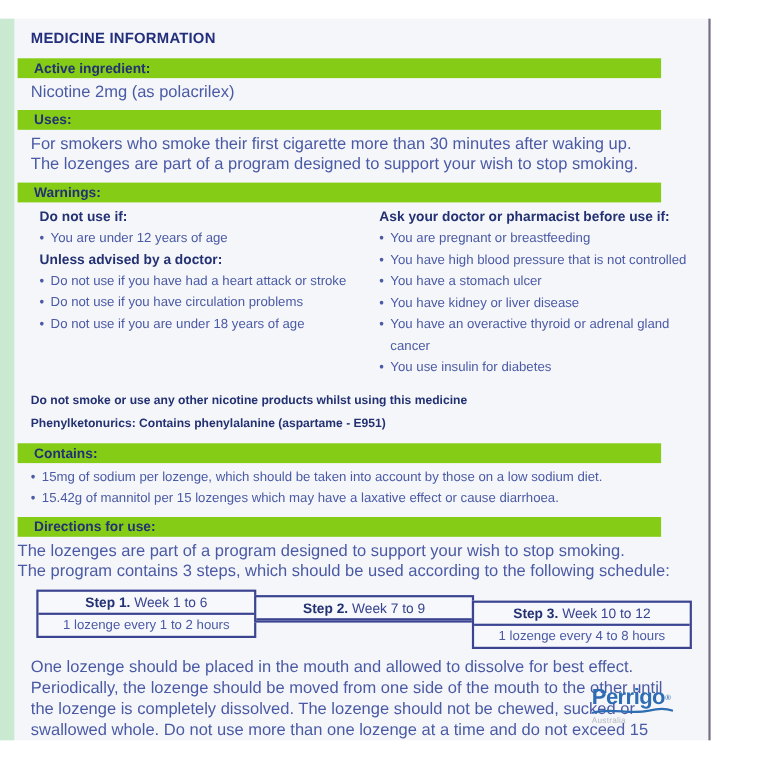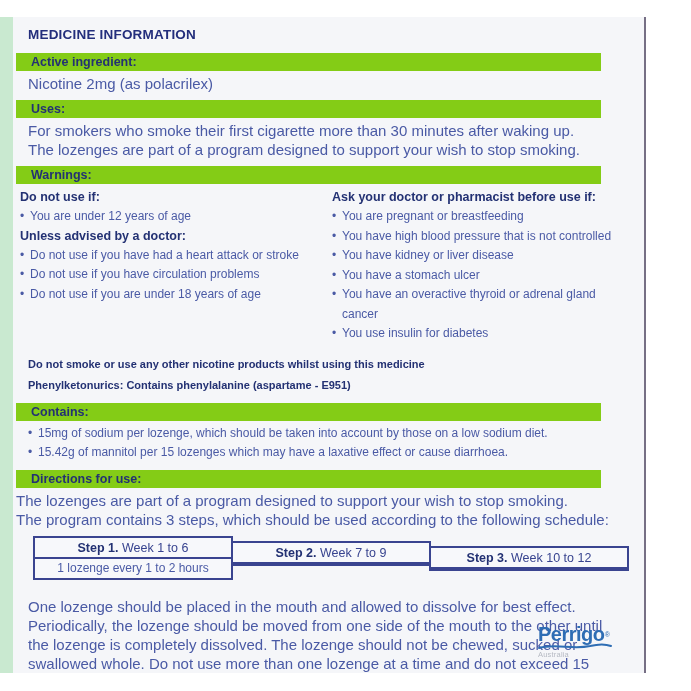--- a/index.html
+++ b/index.html
@@ -21,21 +21,21 @@
   .title{
     color:#232e7c;font-size:13.5px;font-weight:bold;letter-spacing:.2px;
     margin:1px 0 11px 12px;
   }
   .bar{
     background:#84cc16;color:#233173;font-weight:bold;font-size:12.5px;
     padding:2px 0 2px 15px;margin:7px 0 3px 0;width:585px;box-sizing:border-box;
   }
   .body-text{color:#4a5aa5;font-size:15px;line-height:19px;margin:0 0 0 12px;}
   .uses-p{width:560px;}
-  .cols{display:flex;margin:4px 0 0 4px;}
+  .cols{display:flex;margin:4px 0 0 20px;}
   .col-left{width:312px;}
   .col-right{width:288px;}
   .col-head{color:#233173;font-weight:bold;font-size:12.5px;line-height:19px;margin:0;}
   ul.bullets{list-style:none;margin:0;padding:0;}
   ul.bullets li{
     color:#4a5aa5;font-size:12px;line-height:19.5px;position:relative;padding-left:10px;
   }
   ul.bullets li::before{content:"\2022";position:absolute;left:0;top:0;color:#4a5aa5;}
   .notes{margin:10px 0 2px 12px;}
   .notes div{color:#233173;font-weight:bold;font-size:11px;line-height:21px;}
@@ -94,22 +94,22 @@
           <li>Do not use if you have had a heart attack or stroke</li>
           <li>Do not use if you have circulation problems</li>
           <li>Do not use if you are under 18 years of age</li>
         </ul>
       </div>
       <div class="col-right">
         <div class="col-head">Ask your doctor or pharmacist before use if:</div>
         <ul class="bullets">
           <li>You are pregnant or breastfeeding</li>
           <li>You have high blood pressure that is not controlled</li>
+          <li>You have a stomach ulcer</li>
           <li>You have kidney or liver disease</li>
-          <li>You have a stomach ulcer</li>
           <li>You have an overactive thyroid or adrenal gland cancer</li>
           <li>You use insulin for diabetes</li>
         </ul>
       </div>
     </div>
 
     <div class="notes">
       <div>Do not smoke or use any other nicotine products whilst using this medicine</div>
       <div>Phenylketonurics: Contains phenylalanine (aspartame - E951)</div>
     </div>
@@ -136,20 +136,21 @@
         <div class="hd">
           <span class="stp">Step 2.</span>
           <span class="per">Week 7 to 9</span>
         </div>
       </div>
       <div class="step-box ox3">
         <div class="hd">
           <span class="stp">Step 3.</span>
           <span class="per">Week 10 to 12</span>
         </div>
+        <div class="dose">1 lozenge every 4 to 8 hours</div>
       </div>
     </div>
 
     <div class="body-text usage">One lozenge should be placed in the mouth and allowed to dissolve for best effect. Periodically, the lozenge should be moved from one side of the mouth to the other until the lozenge is completely dissolved. The lozenge should not be chewed, sucked or swallowed whole. Do not use more than one lozenge at a time and do not exceed 15 lozenges per day. For best results try to take a lozenge in situations when you are tempted to smoke. Using the lozenges at regular intervals gives your body the nicotine you need to help stop you smoking.</div>
 
     <div class="brand">
       <span class="word"><span>Perrigo</span><sup>®</sup></span>
       <svg width="74" height="9" viewBox="0 0 74 9">
         <path d="M1,6 C 18,1 34,8 52,4 C 60,2 68,2 73,4" stroke="#2e6db4" stroke-width="2" fill="none" stroke-linecap="round"></path>
       </svg>

